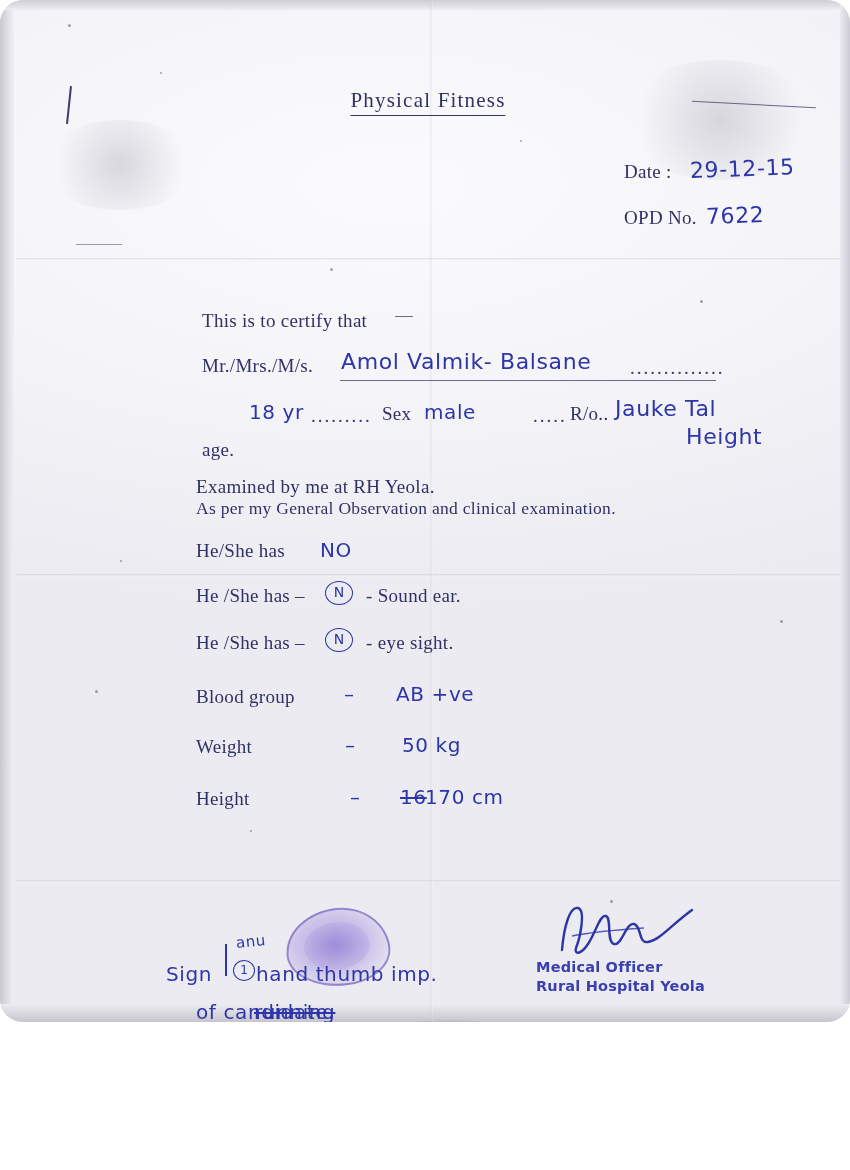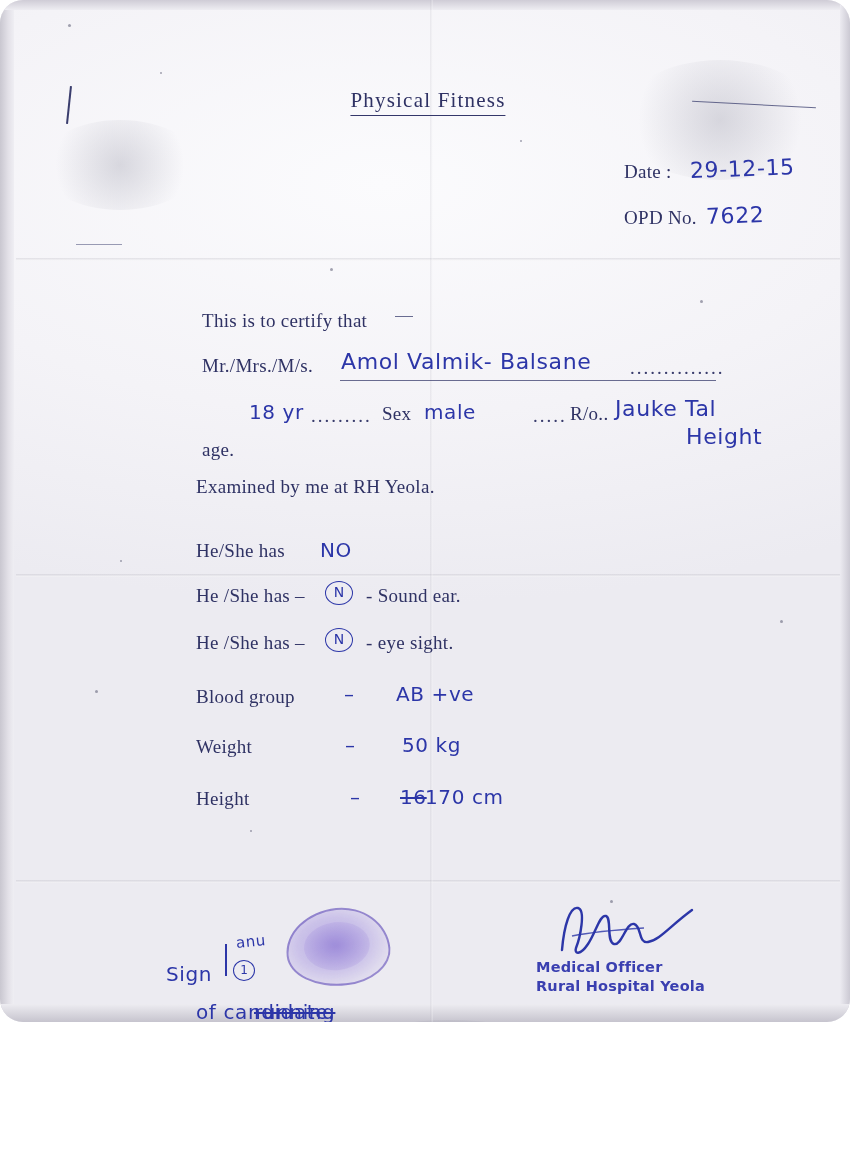--- a/index.html
+++ b/index.html
@@ -209,20 +209,21 @@
   <div class="pr label dots" style="left:311px; top:405px;">.........</div>
   <div class="pr label" style="left:382px; top:403px;">Sex</div>
   <div class="hw" style="left:424px; top:400px;">male</div>
   <div class="pr label dots" style="left:533px; top:405px;">.....</div>
   <div class="pr label" style="left:570px; top:403px;">R/o..</div>
   <div class="hw big" style="left:615px; top:396px;">Jauke Tal</div>
   <div class="hw big" style="left:686px; top:424px;">Height</div>
 
   <div class="pr label" style="left:196px; top:476px;">Examined by me at RH Yeola.</div>
 
+  <div class="pr small" style="left:196px; top:498px;">As per my General Observation and clinical examination.</div>
 
   <div class="pr label" style="left:196px; top:540px;">He/She has</div>
   <div class="hw" style="left:320px; top:538px;">NO</div>
 
   <div class="pr label" style="left:196px; top:585px;">He /She has –</div>
   <div class="circle-n" style="left:325px; top:581px;">N</div>
   <div class="pr label" style="left:366px; top:585px;">- Sound ear.</div>
 
   <div class="pr label" style="left:196px; top:632px;">He /She has –</div>
   <div class="circle-n" style="left:325px; top:628px;">N</div>
@@ -243,20 +244,21 @@
 
 
   <div class="thumb" style="left:286px; top:908px; transform:rotate(-6deg);">
     <div class="thumb-in"></div>
   </div>
   <div class="hw" style="left:236px; top:934px; font-size:15px; transform:rotate(-6deg);">anu</div>
 
   <div class="hw" style="left:166px; top:962px;">Sign</div>
   <div style="position:absolute; left:225px; top:944px; width:2px; height:32px; background:#2c36a8;"></div>
   <div class="circle-n" style="left:233px; top:960px; width:20px; height:19px; line-height:18px; font-size:12px;">1</div>
+  <div class="hw" style="left:256px; top:962px;">hand thumb imp.</div>
   <div class="hw" style="left:196px; top:1000px;">of          candidate.</div>
   <div class="hw" style="left:254px; top:1000px; text-decoration:line-through;">running</div>
 
   <svg class="sig" style="left:552px; top:892px;" width="150" height="70" viewBox="0 0 150 70">
     <path d="M10,58 C12,34 18,14 26,16 C34,18 28,46 24,56 C22,62 28,64 36,52 C44,40 48,22 54,24 C60,26 54,50 62,52 C70,54 74,30 82,32 C90,34 86,52 96,50 C108,48 118,34 140,18" fill="none" stroke="#2c36a8" stroke-width="2.4" stroke-linecap="round"></path>
     <path d="M20,44 C40,40 62,38 92,36" fill="none" stroke="#2c36a8" stroke-width="1.4" opacity=".8"></path>
   </svg>
 
   <div class="stamp" style="left:536px; top:958px;">Medical Officer</div>
   <div class="stamp" style="left:536px; top:977px;">Rural Hospital Yeola</div>

